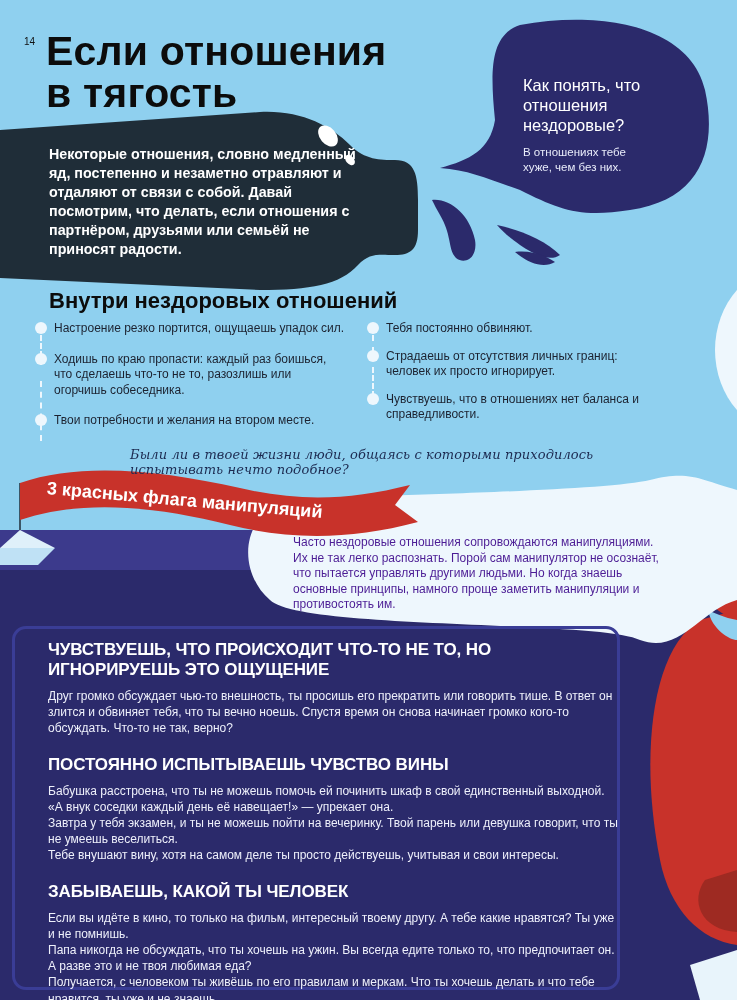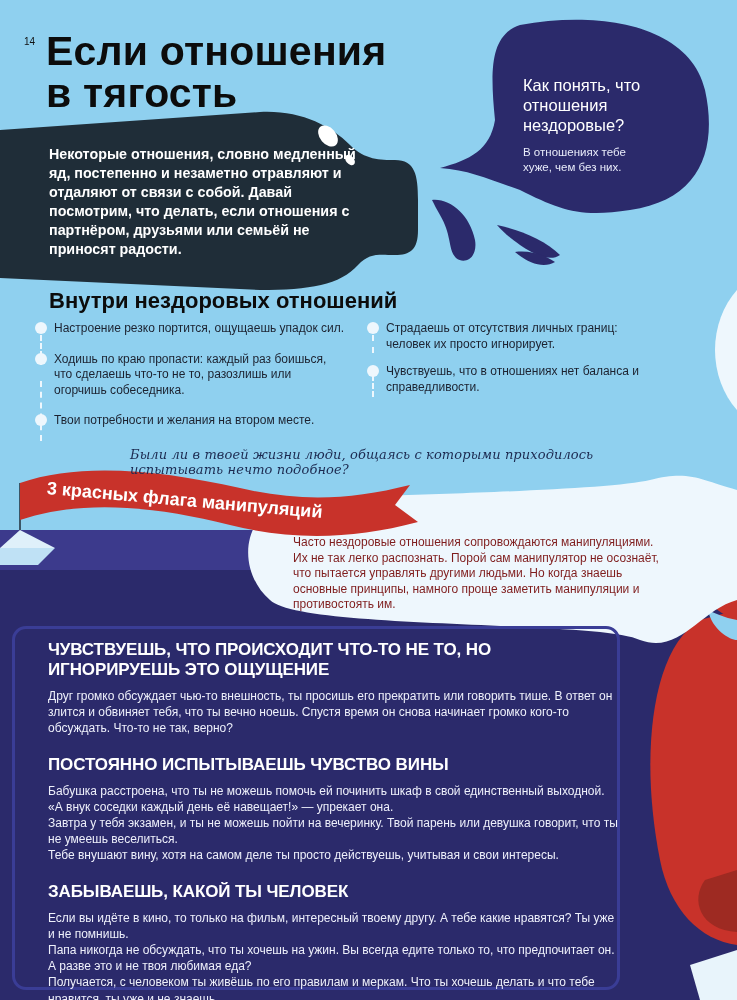--- a/index.html
+++ b/index.html
@@ -56,21 +56,21 @@
     letter-spacing: 0.1px;
   }
   .banner-text {
     left: 48px; top: 478px;
     font-size: 18px; font-weight: 700; color: #ffffff;
     transform: rotate(5deg); transform-origin: left top;
     white-space: nowrap;
   }
   .manip-intro {
     left: 293px; top: 535px; width: 370px;
-    font-size: 12px; line-height: 15.6px; color: #7f1d1d;
+    font-size: 12px; line-height: 15.6px; color: #4c1d95;
   }
   .card {
     left: 12px; top: 626px; width: 608px; height: 364px;
     border: 3px solid #3a3d96; border-radius: 14px;
   }
   .card-content { left: 48px; top: 640px; width: 570px; }
   .flag-block { margin-bottom: 18px; }
   .flag-title {
     font-size: 17px; font-weight: 700; color: #ffffff;
     letter-spacing: -0.1px; margin-bottom: 8px; text-transform: uppercase;
@@ -142,20 +142,24 @@
     <span class="dot"></span>
     <span>Твои потребности и желания на втором месте.</span>
   </div>
 </div>
 
 <div class="abs list" style="left:368px; top:321px; width:290px;">
   <span class="dash" style="top:14px; height:18px;"></span>
   <span class="dash" style="top:46px; height:30px;"></span>
   <div class="list-item" style="margin-bottom:12px;">
     <span class="dot"></span>
+    <span>Тебя постоянно обвиняют.</span>
+  </div>
+  <div class="list-item" style="margin-bottom:12px;">
+    <span class="dot"></span>
     <span>Страдаешь от отсутствия личных границ: человек их просто игнорирует.</span>
   </div>
   <div class="list-item">
     <span class="dot"></span>
     <span>Чувствуешь, что в отношениях нет баланса и справедливости.</span>
   </div>
 </div>
 
 <div class="abs handwritten">Были ли в твоей жизни люди, общаясь с которыми приходилось испытывать нечто подобное?</div>
 

